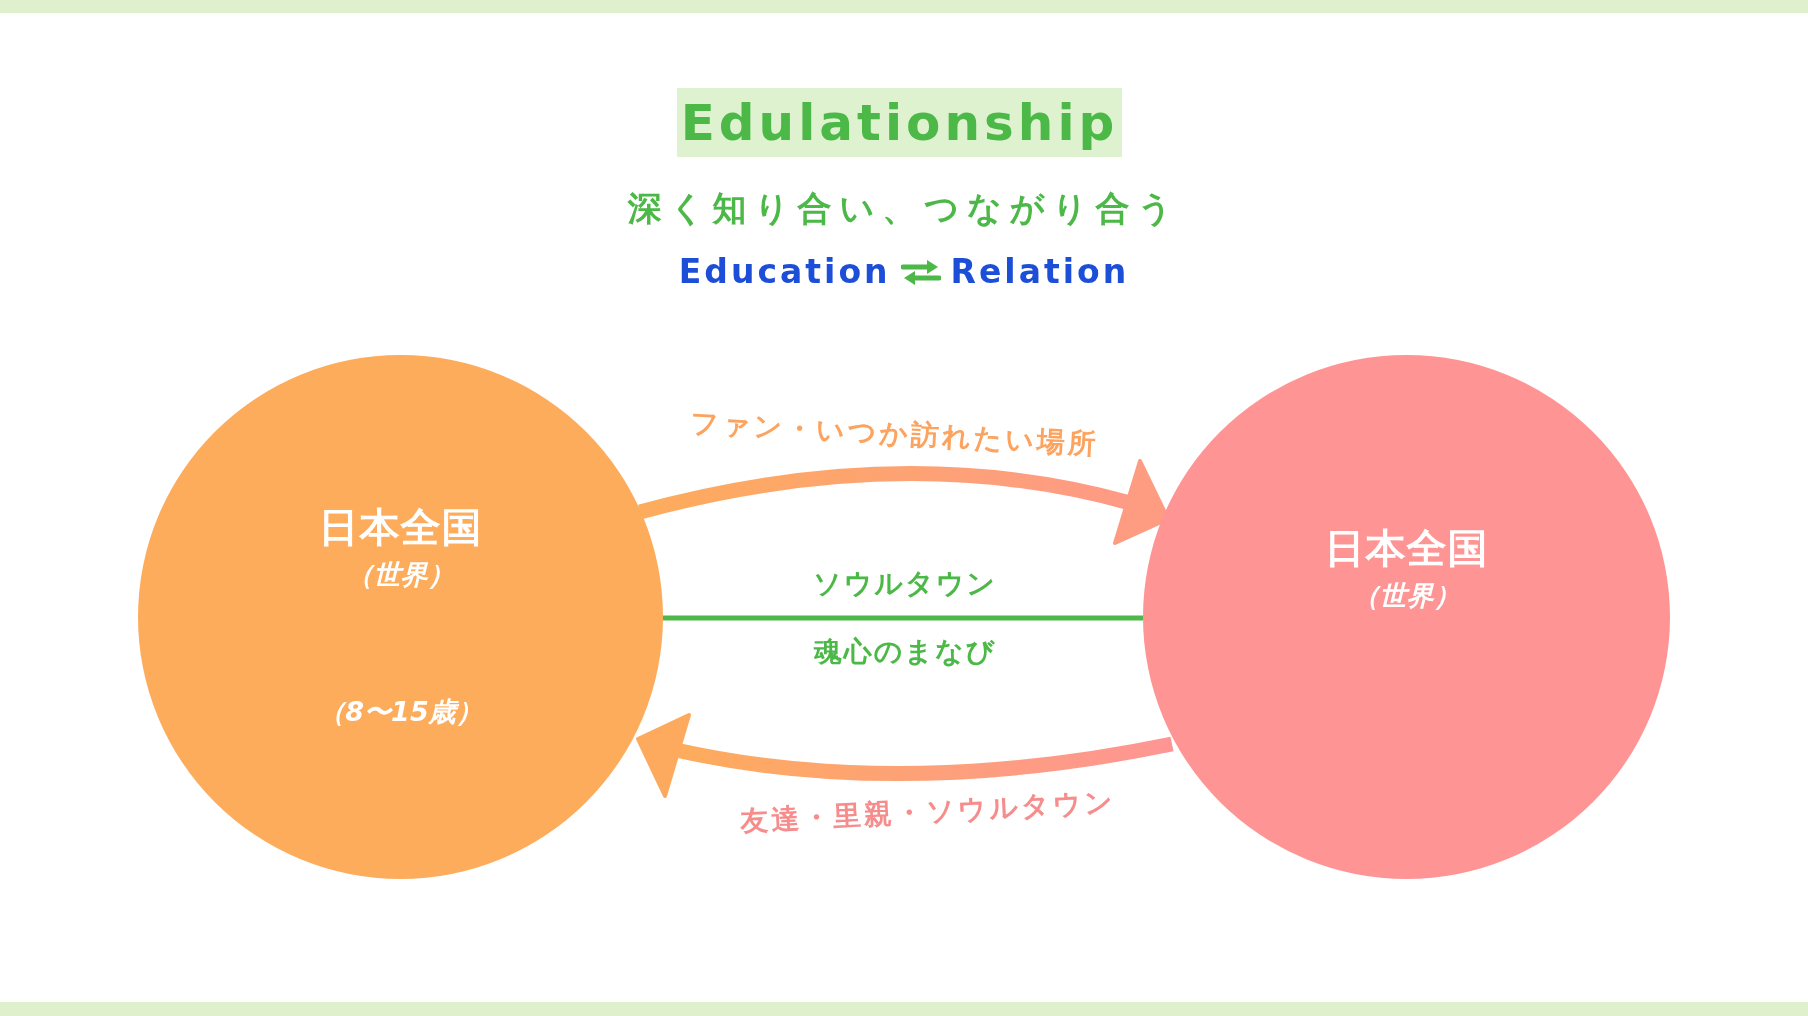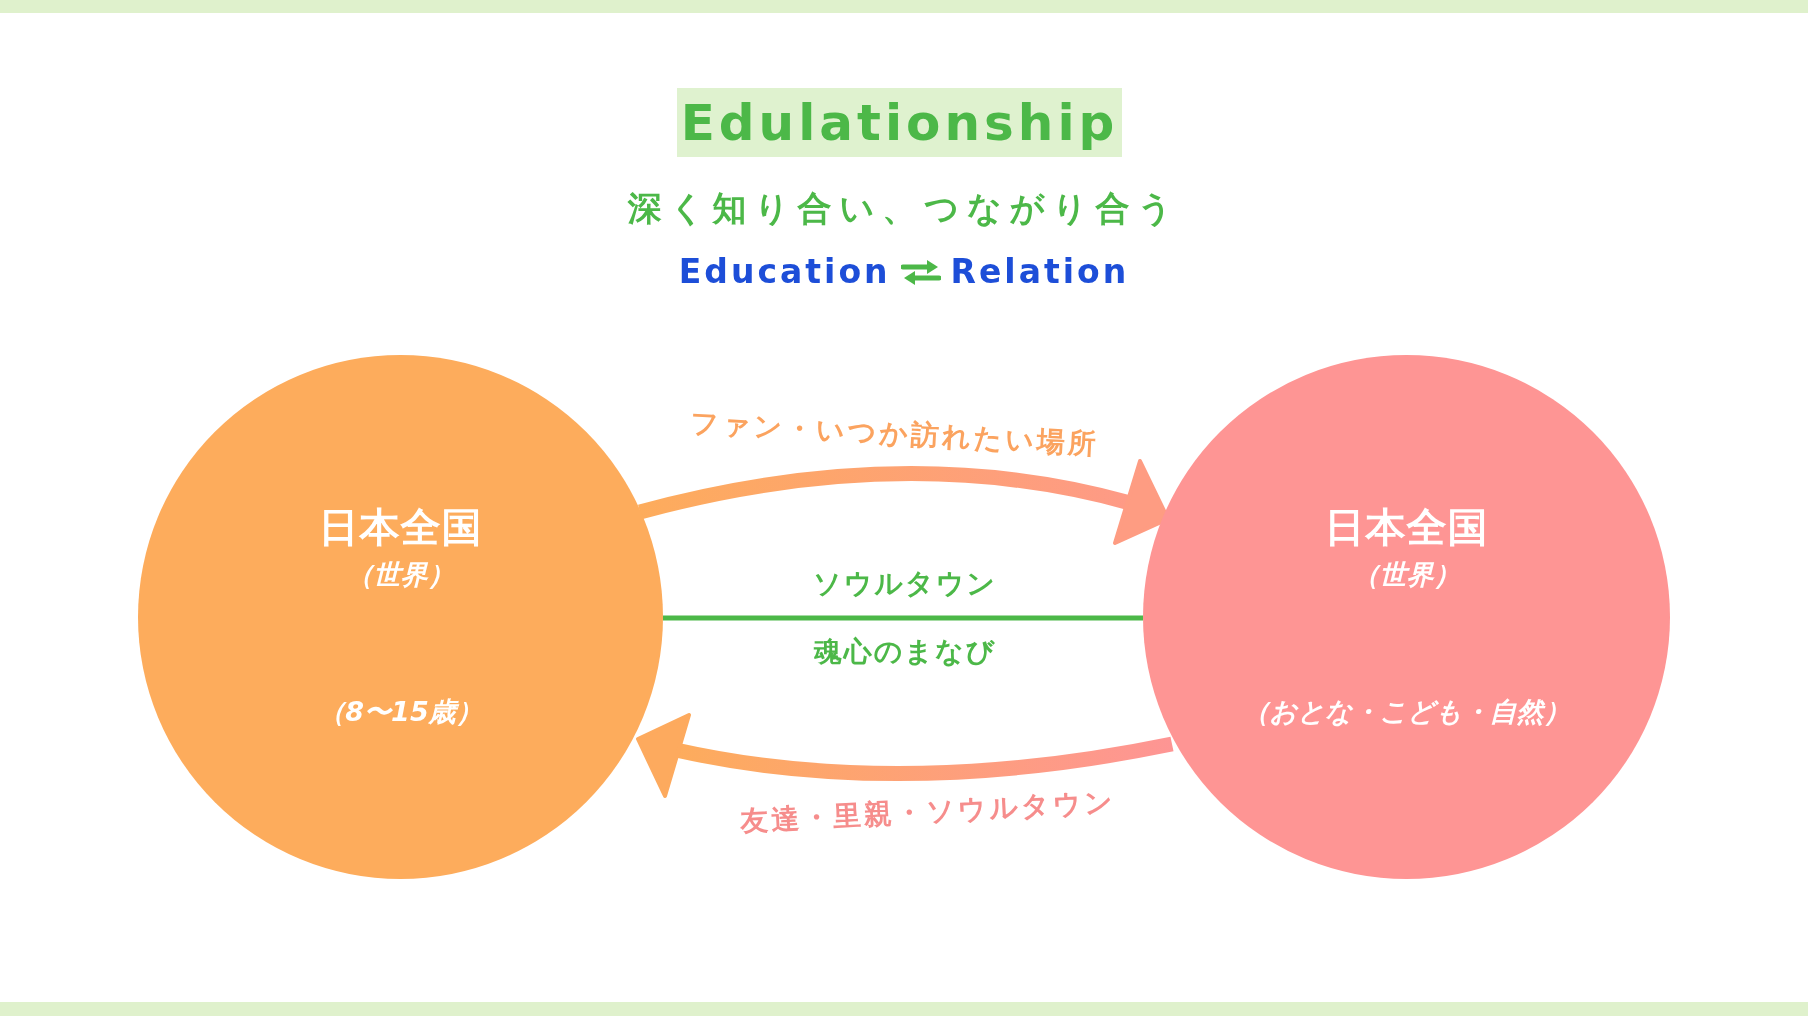--- a/index.html
+++ b/index.html
@@ -112,19 +112,18 @@
   <div class="c-main">日本全国</div>
   <div class="c-sub">（世界）</div>
   <div class="c-gap"></div>
   <div class="c-sub">（8〜15歳）</div>
 </div>
 
 <div class="circle right">
   <div class="c-main">日本全国</div>
   <div class="c-sub">（世界）</div>
   <div class="c-gap"></div>
-  <div class="c-sub">（おとな・こども・自然）</div>
 </div>
 
 <div class="label top-arrow">ファン・いつか訪れたい場所</div>
 <div class="label line-top">ソウルタウン</div>
 <div class="label line-bottom">魂心のまなび</div>
 <div class="label bottom-arrow">友達・里親・ソウルタウン</div>
 
 </body></html>

